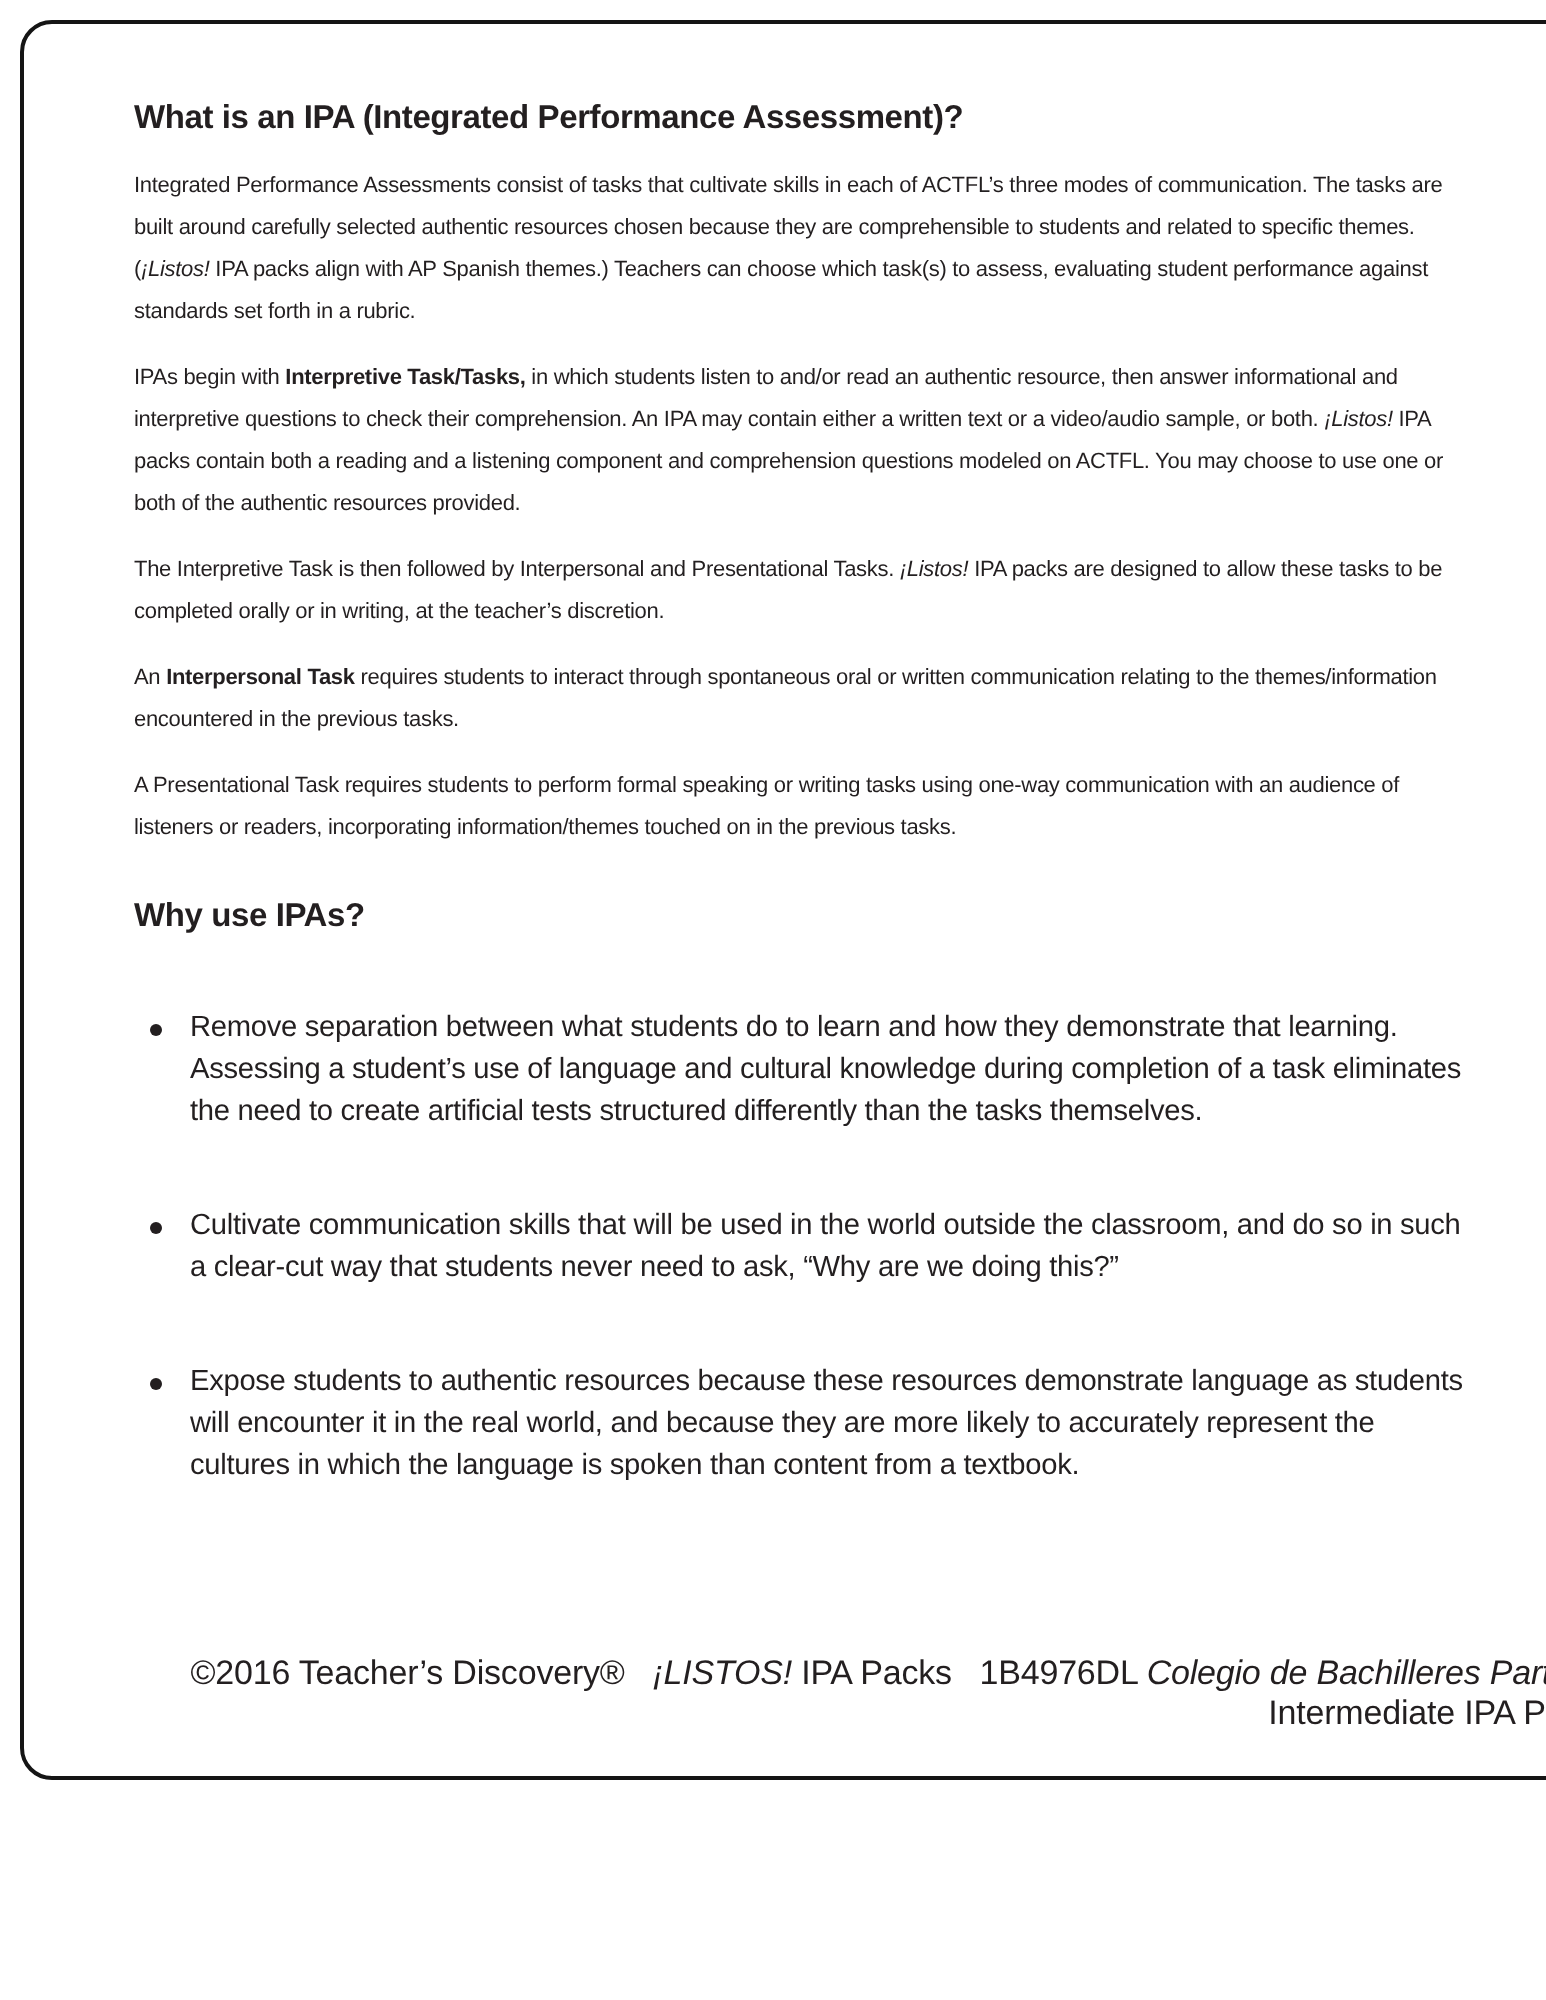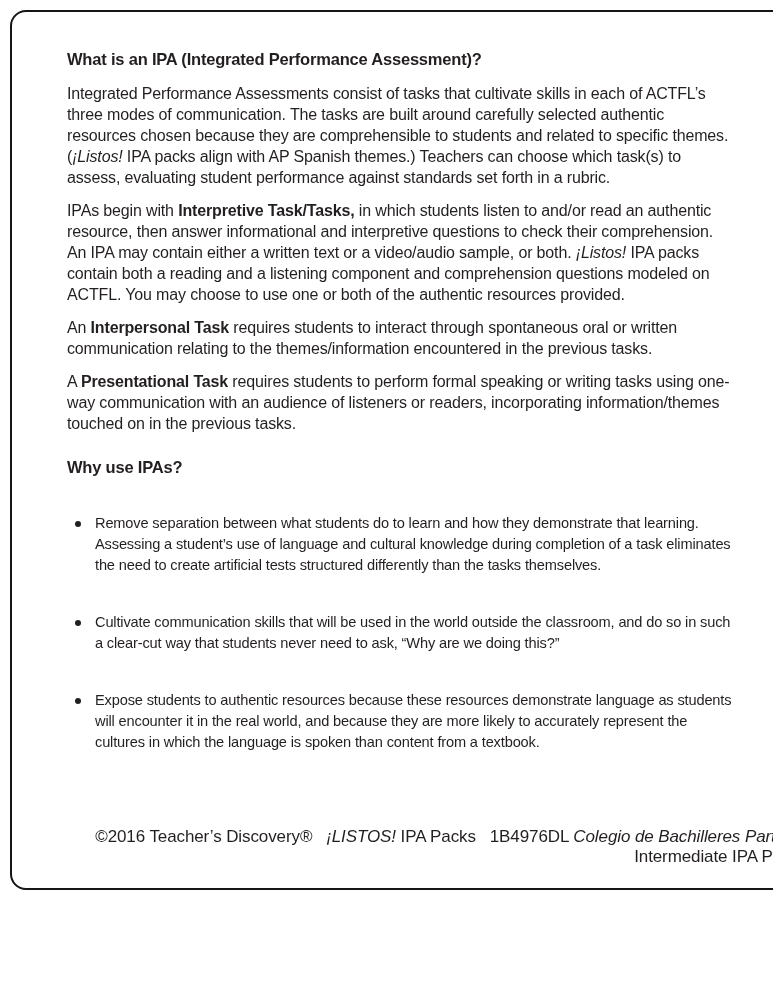--- a/index.html
+++ b/index.html
@@ -38,21 +38,21 @@
     font-weight: bold;
     letter-spacing: -0.2px;
     margin: 0 0 14px 0;
     color: #231f20;
   }
   h2 {
     margin-top: 24px;
     margin-bottom: 16px;
   }
   p.body-par {
-    font-size: 16px;
+    font-size: 11px;
     line-height: 21px;
     letter-spacing: -0.15px;
     margin: 0 0 12px 0;
   }
   ul.bullets {
     list-style: none;
     margin: 16px 0 0 0;
     padding: 0 0 0 8px;
   }
   ul.bullets li {
@@ -89,24 +89,25 @@
 <div class="page">
   <div class="frame"></div>
 
   <div class="content">
     <h1>What is an IPA (Integrated Performance Assessment)?</h1>
 
     <p class="body-par"><span>Integrated Performance Assessments consist of tasks that cultivate skills in each of ACTFL’s three modes of communication. The tasks are built around carefully selected authentic resources chosen because they are comprehensible to students and related to specific themes. (</span><span style="font-style: italic;">¡Listos!</span><span> IPA packs align with AP Spanish themes.) Teachers can choose which task(s) to assess, evaluating student performance against standards set forth in a rubric.</span></p>
 
     <p class="body-par"><span>IPAs begin with </span><span style="font-weight: bold;">Interpretive Task/Tasks,</span><span> in which students listen to and/or read an authentic resource, then answer informational and interpretive questions to check their comprehension. An IPA may contain either a written text or a video/audio sample, or both. </span><span style="font-style: italic;">¡Listos!</span><span> IPA packs contain both a reading and a listening component and comprehension questions modeled on ACTFL. You may choose to use one or both of the authentic resources provided.</span></p>
 
+    <p class="body-par"><span>The Interpretive Task is then followed by Interpersonal and Presentational Tasks. </span><span style="font-style: italic;">¡Listos!</span><span> IPA packs are designed to allow these tasks to be completed orally or in writing, at the teacher’s discretion.</span></p>
 
     <p class="body-par"><span>An </span><span style="font-weight: bold;">Interpersonal Task</span><span> requires students to interact through spontaneous oral or written communication relating to the themes/information encountered in the previous tasks.</span></p>
 
-    <p class="body-par"><span>A </span><span style="font-weight: bold;">Presentational Task</span><span> requires students to perform formal speaking or writing tasks using one-way communication with an audience of listeners or readers, incorporating information/themes touched on in the previous tasks.</span></p>
+    <p class="body-par"><span>A </span><span style="font-weight: normal;">Presentational Task</span><span> requires students to perform formal speaking or writing tasks using one-way communication with an audience of listeners or readers, incorporating information/themes touched on in the previous tasks.</span></p>
 
     <h2>Why use IPAs?</h2>
 
 
     <ul class="bullets">
       <li>
         <span class="bullet-dot"></span>
         <span>Remove separation between what students do to learn and how they demonstrate that learning. Assessing a student’s use of language and cultural knowledge during completion of a task eliminates the need to create artificial tests structured differently than the tasks themselves.</span>
       </li>
       <li>

